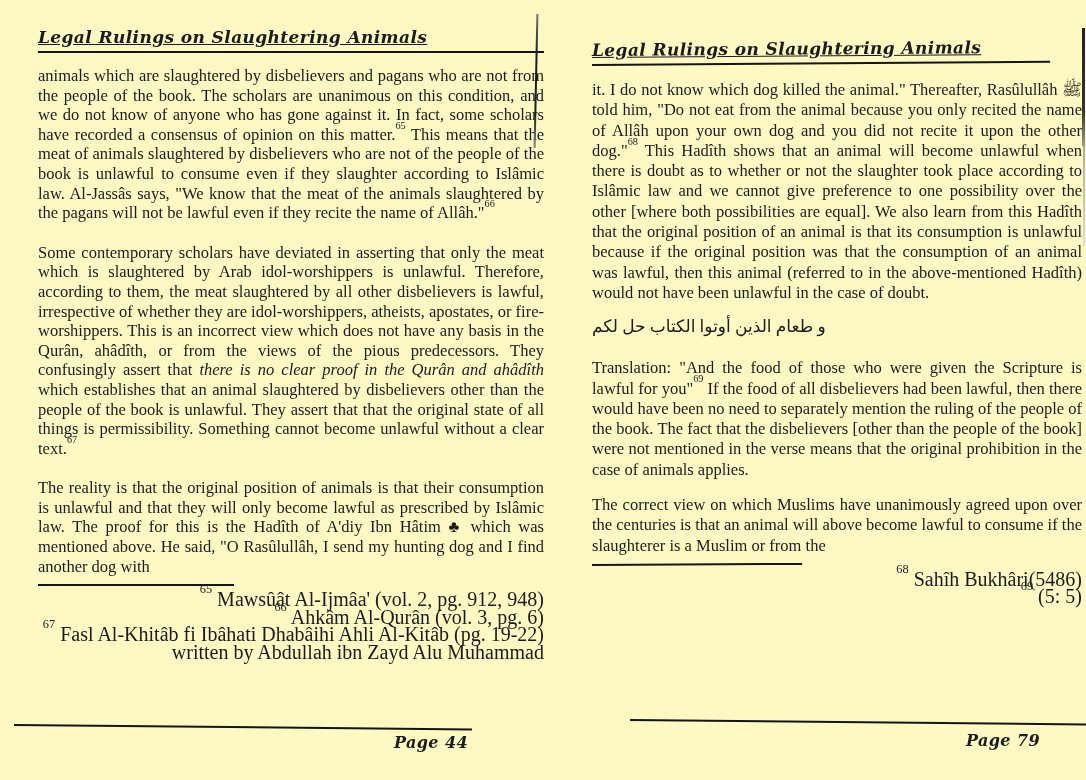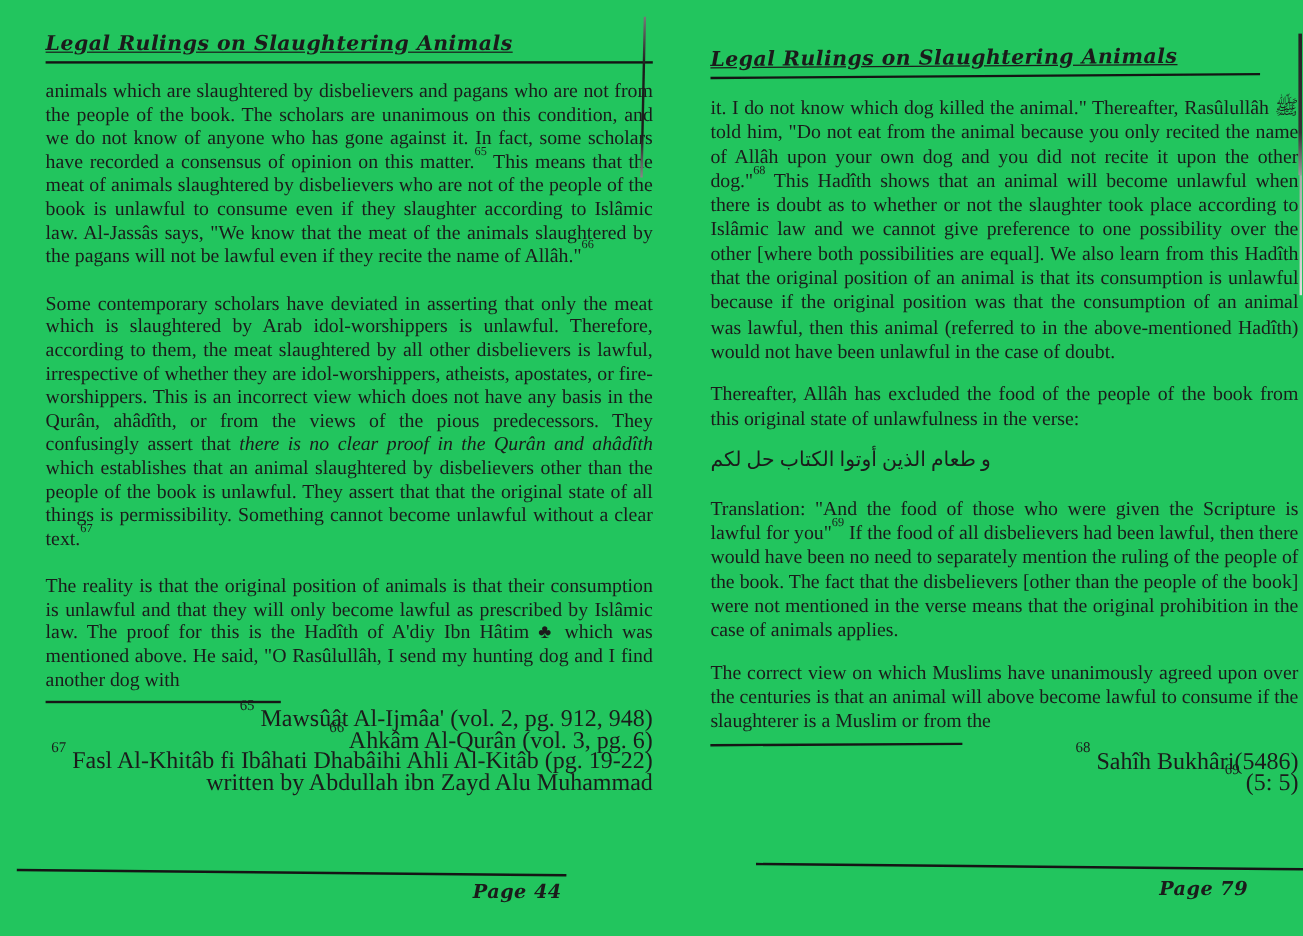--- a/index.html
+++ b/index.html
@@ -1,18 +1,18 @@
 <!DOCTYPE html>
 <html><head>
 <meta charset="utf-8">
 <style>
   html,body { margin:0; padding:0; background:#e9e9e9; }
   .sheet {
     position:relative; width:1086px; height:780px; margin:0 auto;
-    background:#22c55e; overflow:hidden;
+    background:#fef9c3; overflow:hidden;
     font-family:"Liberation Serif", serif; color:#1b1b1b;
   }
   .page { position:absolute; top:0; }
   .page-left  { left:38px;  width:506px; }
   .page-right { left:592px; width:490px; }
 
   
   .page-header { position:relative; padding-bottom:4px; }
   .page-left  .page-header { margin-top:27px; border-bottom:2px solid #141414; }
   .page-right .page-header { margin-top:40px; width:458px; border-bottom:2px solid #141414;
@@ -90,21 +90,20 @@
       <div class="fn"><sup>67</sup> Fasl Al-Khitâb fi Ibâhati Dhabâihi Ahli Al-Kitâb (pg. 19-22) written by Abdullah ibn Zayd Alu Muhammad</div>
     </div>
   </div>
 
   <div class="page page-right">
     <div class="page-header">
       <span class="script">Legal Rulings on Slaughtering Animals</span>
     </div>
     <div class="page-body">
       <p class="para">it. I do not know which dog killed the animal." Thereafter, Rasûlullâh ﷺ told him, "Do not eat from the animal because you only recited the name of Allâh upon your own dog and you did not recite it upon the other dog."<sup>68</sup> This Hadîth shows that an animal will become unlawful when there is doubt as to whether or not the slaughter took place according to Islâmic law and we cannot give preference to one possibility over the other [where both possibilities are equal]. We also learn from this Hadîth that the original position of an animal is that its consumption is unlawful because if the original position was that the consumption of an animal was lawful, then this animal (referred to in the above-mentioned Hadîth) would not have been unlawful in the case of doubt.</p>
-      <p class="para">Thereafter, Allâh has excluded the food of the people of the book from this original state of unlawfulness in the verse:</p>
       <div class="verse" dir="rtl">و طعام الذين أوتوا الكتاب حل لكم</div>
       <p class="para para-after-verse">Translation: "And the food of those who were given the Scripture is lawful for you"<sup>69</sup> If the food of all disbelievers had been lawful, then there would have been no need to separately mention the ruling of the people of the book. The fact that the disbelievers [other than the people of the book] were not mentioned in the verse means that the original prohibition in the case of animals applies.</p>
       <p class="para">The correct view on which Muslims have unanimously agreed upon over the centuries is that an animal will above become lawful to consume if the slaughterer is a Muslim or from the</p>
     </div>
     <div class="footnotes">
       <div class="fn-rule"></div>
       <div class="fn"><sup>68</sup> Sahîh Bukhâri(5486)</div>
       <div class="fn"><sup>69</sup> (5: 5)</div>
     </div>
   </div>

